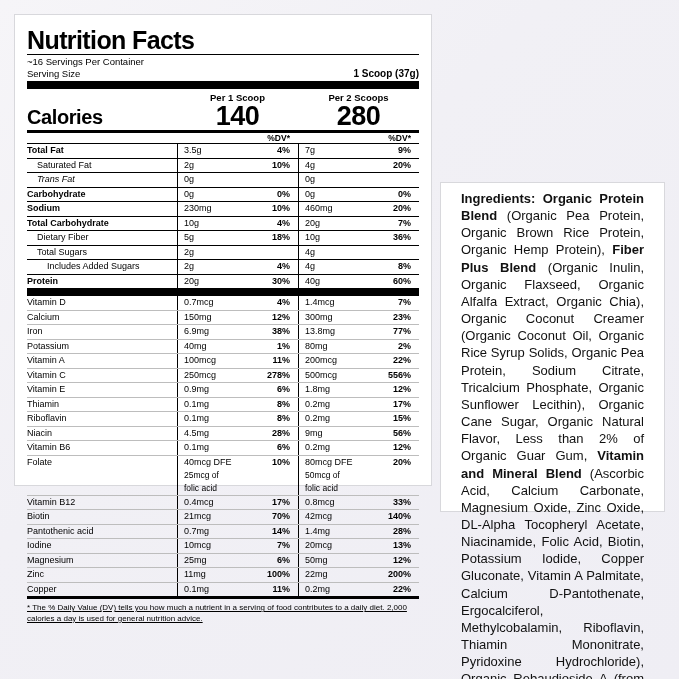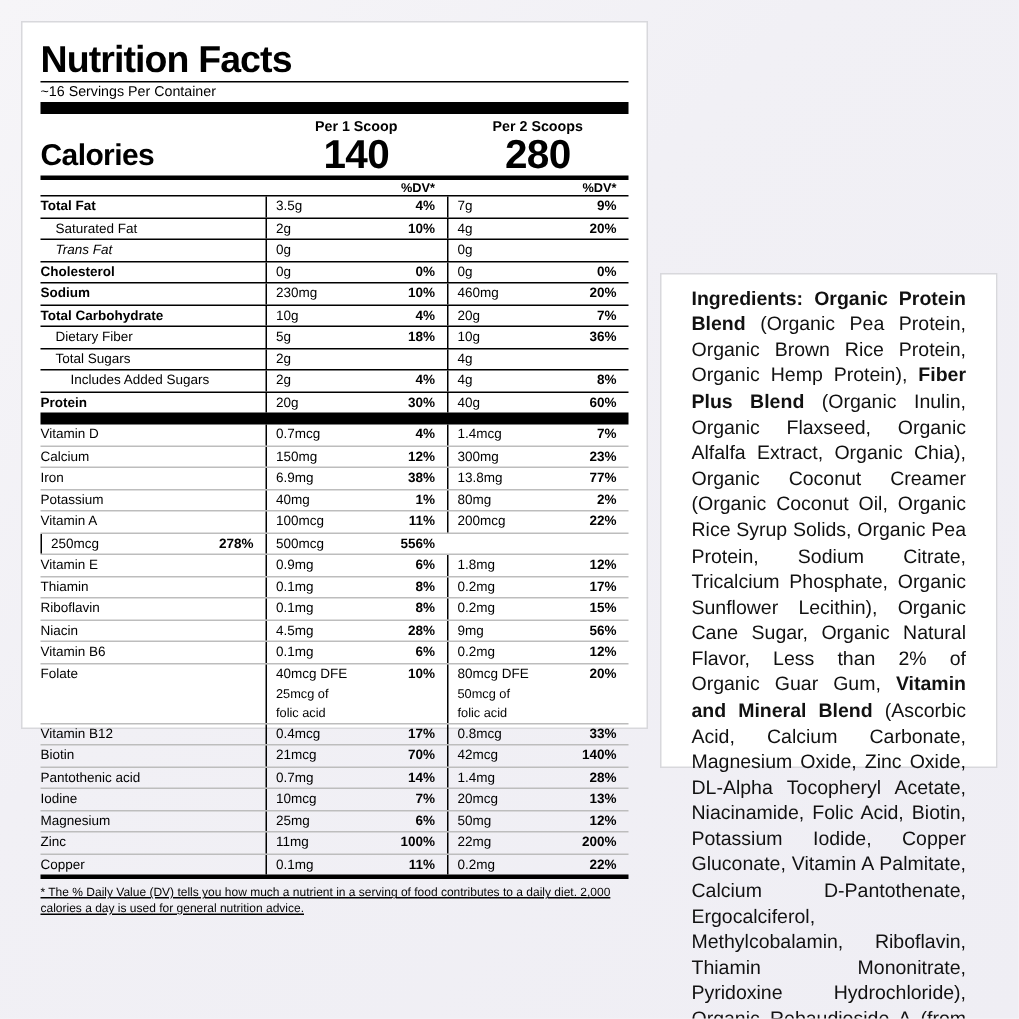--- a/index.html
+++ b/index.html
@@ -150,20 +150,24 @@
 
 <div class="page">
 
   <div class="panel">
 
     <div class="nf-title">Nutrition Facts</div>
     <div class="rule-thin"></div>
 
     <div class="servings">~16 Servings Per Container</div>
 
+    <div class="serv-row">
+      <span class="left">Serving Size</span>
+      <span class="right">1 Scoop (37g)</span>
+    </div>
     <div class="rule-thick"></div>
 
     <div class="col-head">
       <div></div>
       <div class="c">Per 1 Scoop</div>
       <div class="c">Per 2 Scoops</div>
     </div>
 
     <div class="cal-row">
       <div class="cal-label">Calories</div>
@@ -213,21 +217,21 @@
             <div class="amt">0g</div>
             <div class="pct"></div>
           </div>
           <div class="cellC">
             <div class="amt">0g</div>
             <div class="pct"></div>
           </div>
         </div>
         <div class="nrow">
           <div class="cellA">
-            <div class="b ">Cholesterol</div>
+            <div class="b ">Carbohydrate</div>
           </div>
           <div class="cellB">
             <div class="amt">0g</div>
             <div class="pct">0%</div>
           </div>
           <div class="cellC">
             <div class="amt">0g</div>
             <div class="pct">0%</div>
           </div>
         </div>
@@ -371,20 +375,23 @@
           <div class="cellB">
             <div class="amt">100mcg</div>
             <div class="pct">11%</div>
           </div>
           <div class="cellC">
             <div class="amt">200mcg</div>
             <div class="pct">22%</div>
           </div>
         </div>
         <div class="nrow hair">
+          <div class="cellA">
+            <div>Vitamin C</div>
+          </div>
           <div class="cellB">
             <div class="amt">250mcg</div>
             <div class="pct">278%</div>
           </div>
           <div class="cellC">
             <div class="amt">500mcg</div>
             <div class="pct">556%</div>
           </div>
         </div>
         <div class="nrow hair">

